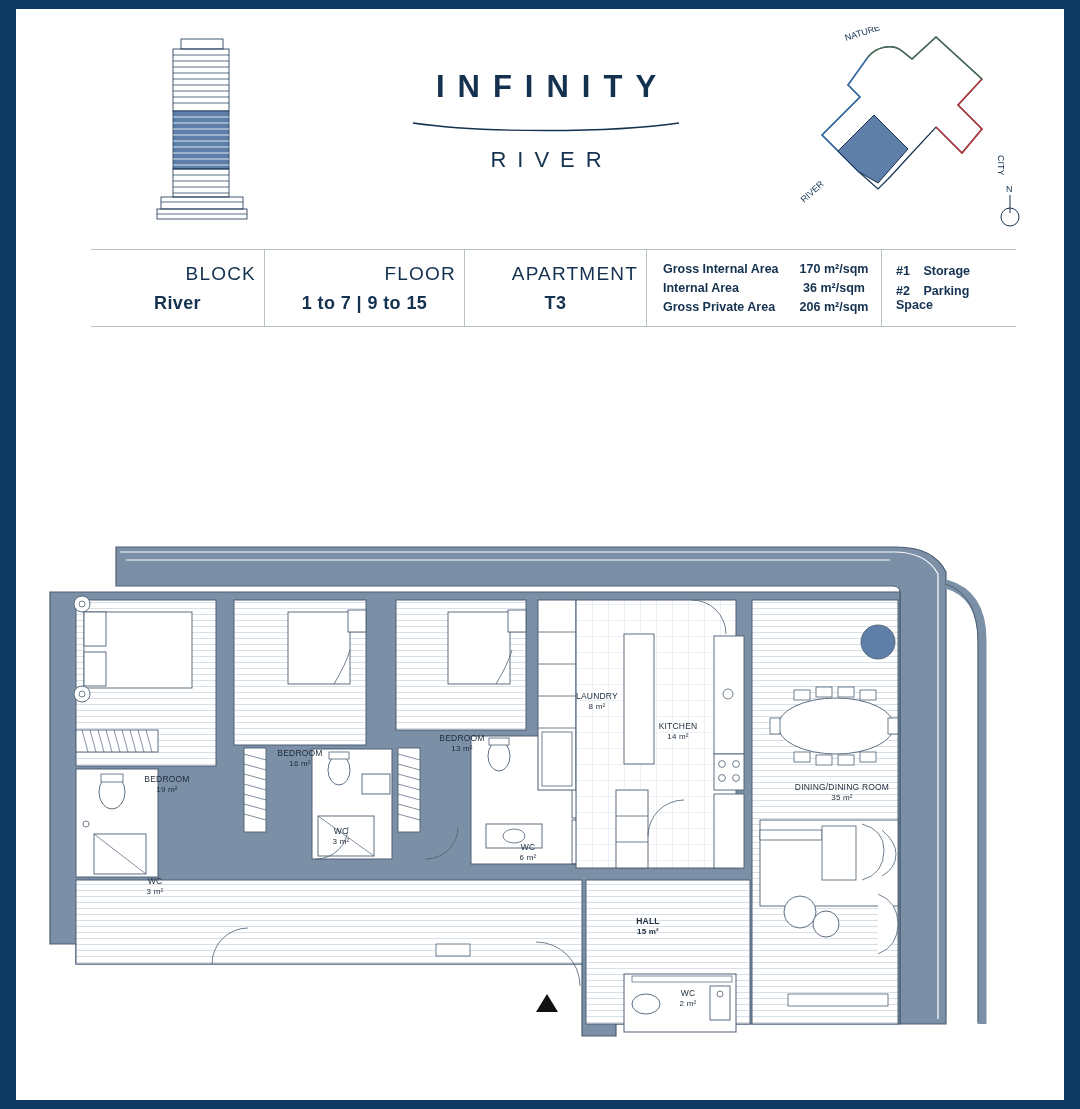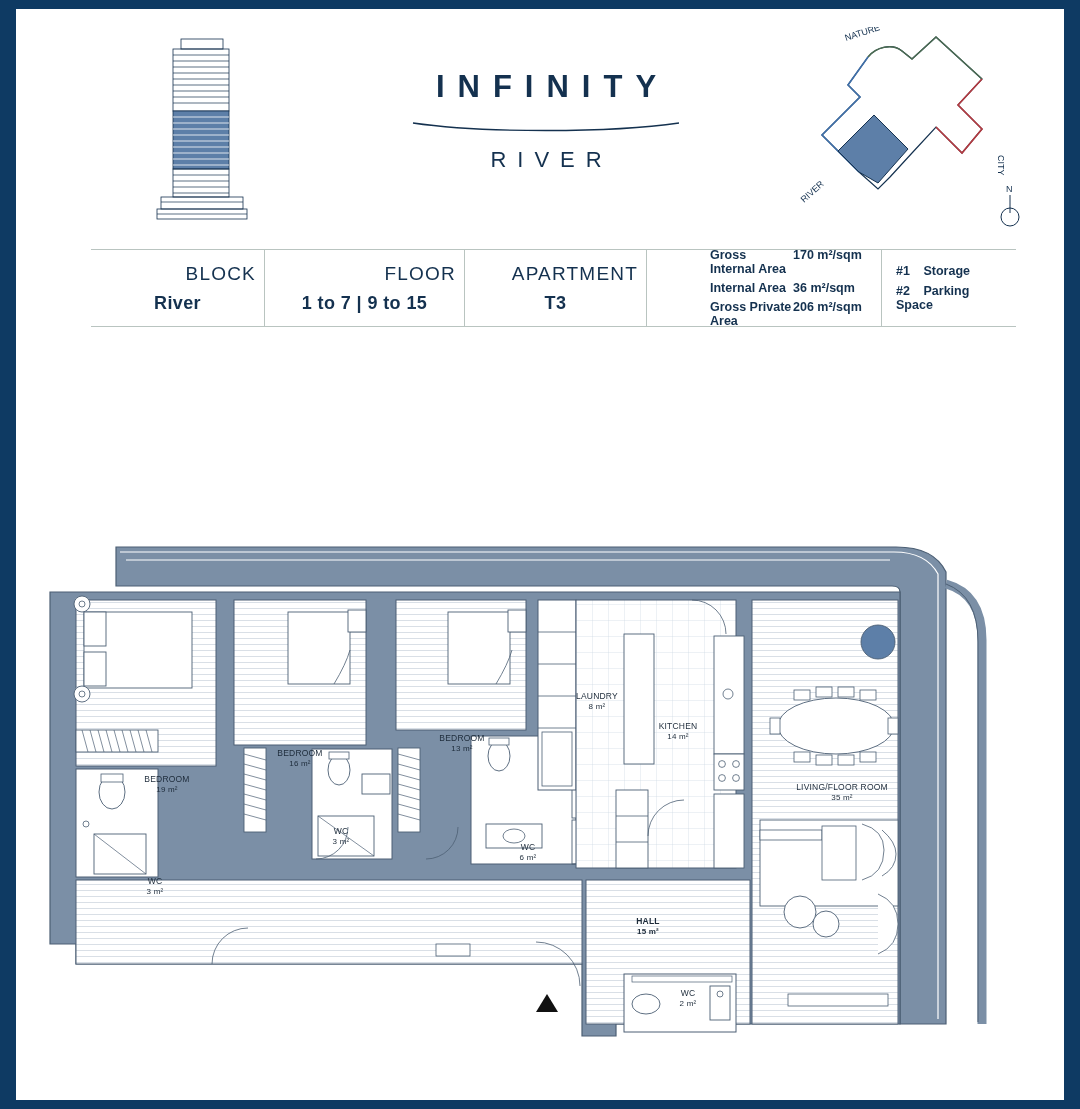--- a/index.html
+++ b/index.html
@@ -133,22 +133,22 @@
     align-items: flex-start;
   }
   .arearow {
     font-size: 12.5px;
     color: #14314f;
     font-weight: bold;
     display: flex;
     width: 212px;
     margin: 2.5px 0;
   }
-  .arearow .k { flex: 1; font-weight: bold; margin-left: 47px; }
-  .arearow .v { width: 82px; text-align: left; }
+  .arearow .k { flex: 1; font-weight: bold; }
+  .arearow .v { width: 82px; text-align: center; }
   .legendrow {
     font-size: 12.5px;
     color: #14314f;
     font-weight: bold;
     margin: 3px 0;
   }
   .legendrow .num { display: inline-block; width: 24px; }
 
   
   .plan {
@@ -476,21 +476,21 @@
       </div>
       <div class="roomlabel" style="left:539px; top:167px; width:84px;">
         <div>LAUNDRY</div>
         <div class="area">8 m²</div>
       </div>
       <div class="roomlabel" style="left:622px; top:197px; width:80px;">
         <div>KITCHEN</div>
         <div class="area">14 m²</div>
       </div>
       <div class="roomlabel" style="left:746px; top:258px; width:160px;">
-        <div>LIVING/FLOOR ROOM</div>
+        <div>DINING/DINING ROOM</div>
         <div class="area">35 m²</div>
       </div>
       <div class="roomlabel" style="left:303px; top:302px; width:44px;">
         <div>WC</div>
         <div class="area">3 m²</div>
       </div>
       <div class="roomlabel" style="left:117px; top:352px; width:44px;">
         <div>WC</div>
         <div class="area">3 m²</div>
       </div>

